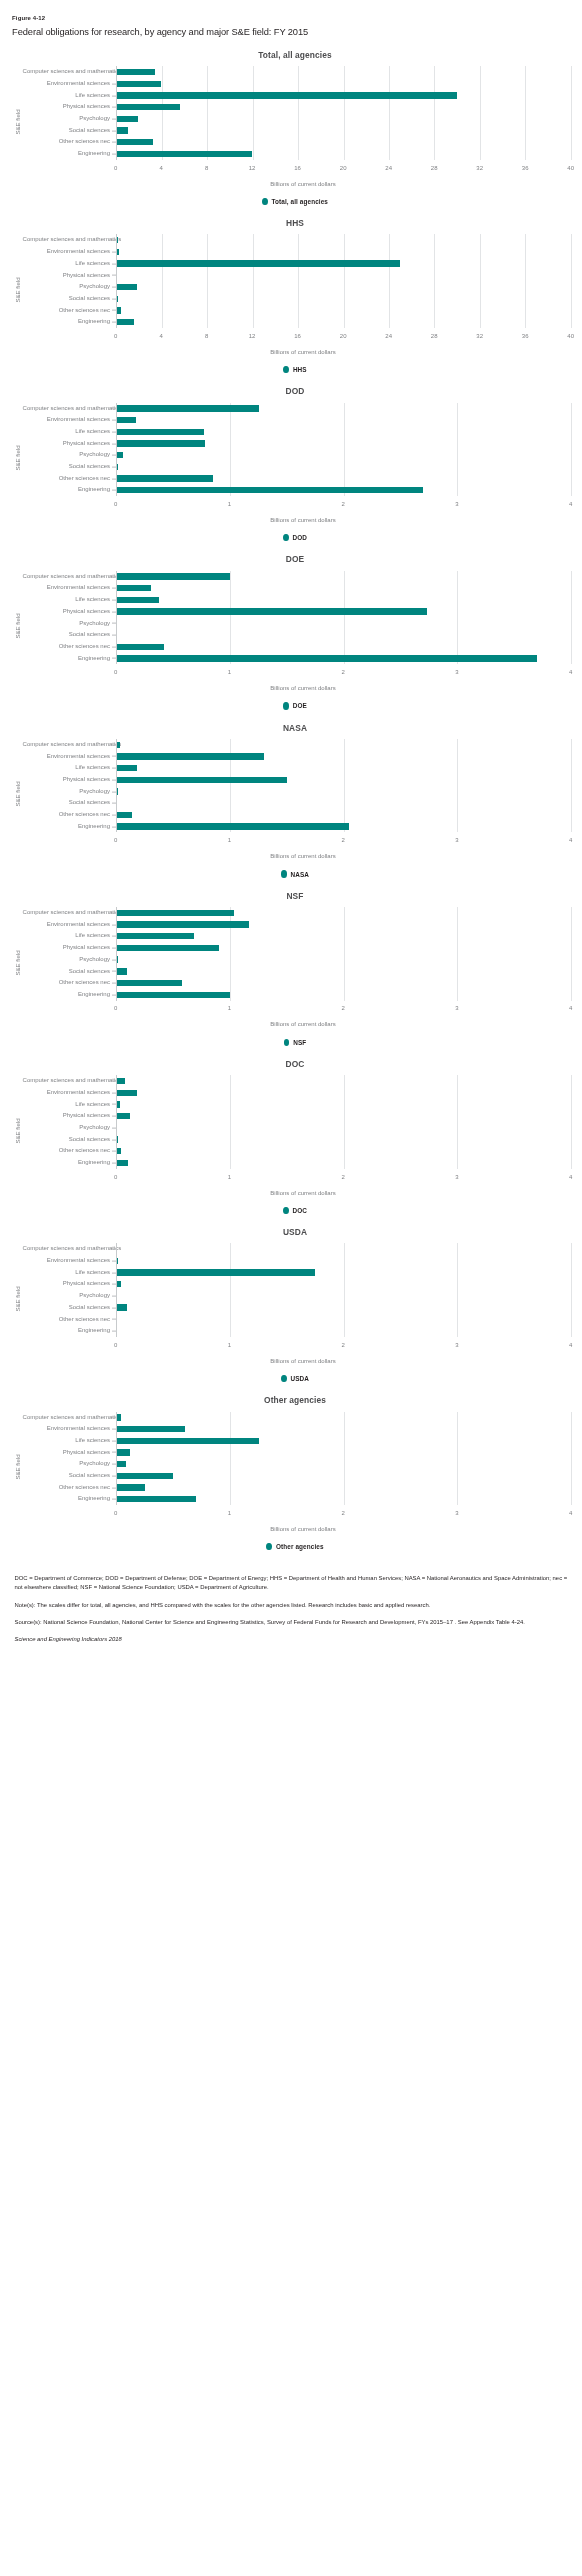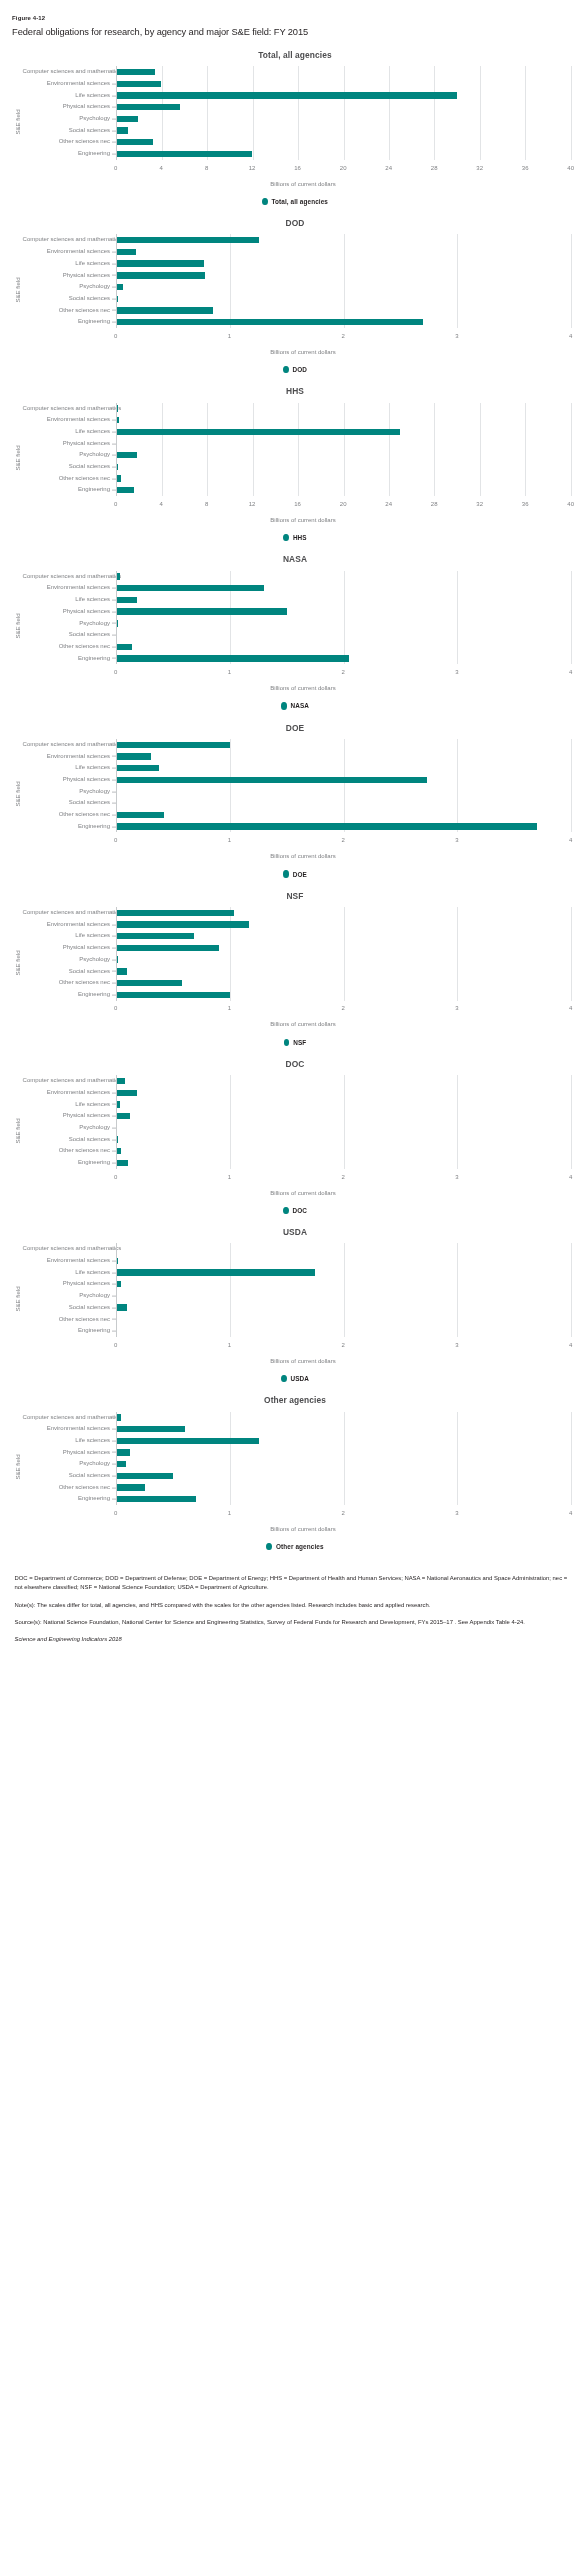--- a/index.html
+++ b/index.html
@@ -265,106 +265,20 @@
             </div>
           </div>
         </div>
         <div class="xlabel">Billions of current dollars</div>
         <div class="legend">
           <span class="legend-dot" style="background: rgb(0, 133, 127);"></span>
           <span class="legend-label">Total, all agencies</span>
         </div>
       </div>
       <div class="panel">
-        <div class="panel-title">DOD</div>
-        <div class="plot-wrap">
-          <div class="ylabel">
-            <span>S&amp;E field</span>
-          </div>
-          <div class="cat-col">
-            <div class="cat-cell">
-              <div class="cat-label">Computer sciences and mathematics</div>
-              <span class="tickdash"></span>
-            </div>
-            <div class="cat-cell">
-              <div class="cat-label">Environmental sciences</div>
-              <span class="tickdash"></span>
-            </div>
-            <div class="cat-cell">
-              <div class="cat-label">Life sciences</div>
-              <span class="tickdash"></span>
-            </div>
-            <div class="cat-cell">
-              <div class="cat-label">Physical sciences</div>
-              <span class="tickdash"></span>
-            </div>
-            <div class="cat-cell">
-              <div class="cat-label">Psychology</div>
-              <span class="tickdash"></span>
-            </div>
-            <div class="cat-cell">
-              <div class="cat-label">Social sciences</div>
-              <span class="tickdash"></span>
-            </div>
-            <div class="cat-cell">
-              <div class="cat-label">Other sciences nec</div>
-              <span class="tickdash"></span>
-            </div>
-            <div class="cat-cell">
-              <div class="cat-label">Engineering</div>
-              <span class="tickdash"></span>
-            </div>
-          </div>
-          <div class="plot">
-            <div class="plotarea">
-              <div class="gridline" style="left: 25%;"></div>
-              <div class="gridline" style="left: 50%;"></div>
-              <div class="gridline" style="left: 75%;"></div>
-              <div class="gridline" style="left: 100%;"></div>
-              <div class="bar-row">
-                <div class="bar" title="Computer sciences and mathematics: 1.25" style="width: 31.25%; background: rgb(0, 133, 127);"></div>
-              </div>
-              <div class="bar-row">
-                <div class="bar" title="Environmental sciences: 0.17" style="width: 4.25%; background: rgb(0, 133, 127);"></div>
-              </div>
-              <div class="bar-row">
-                <div class="bar" title="Life sciences: 0.77" style="width: 19.25%; background: rgb(0, 133, 127);"></div>
-              </div>
-              <div class="bar-row">
-                <div class="bar" title="Physical sciences: 0.78" style="width: 19.5%; background: rgb(0, 133, 127);"></div>
-              </div>
-              <div class="bar-row">
-                <div class="bar" title="Psychology: 0.06" style="width: 1.5%; background: rgb(0, 133, 127);"></div>
-              </div>
-              <div class="bar-row">
-                <div class="bar" title="Social sciences: 0.01" style="width: 0.25%; background: rgb(0, 133, 127);"></div>
-              </div>
-              <div class="bar-row">
-                <div class="bar" title="Other sciences nec: 0.85" style="width: 21.25%; background: rgb(0, 133, 127);"></div>
-              </div>
-              <div class="bar-row">
-                <div class="bar" title="Engineering: 2.7" style="width: 67.5%; background: rgb(0, 133, 127);"></div>
-              </div>
-            </div>
-            <div class="axis">
-              <div class="tick" style="left: 0%;">0</div>
-              <div class="tick" style="left: 25%;">1</div>
-              <div class="tick" style="left: 50%;">2</div>
-              <div class="tick" style="left: 75%;">3</div>
-              <div class="tick" style="left: 100%;">4</div>
-            </div>
-          </div>
-        </div>
-        <div class="xlabel">Billions of current dollars</div>
-        <div class="legend">
-          <span class="legend-dot" style="background: rgb(0, 133, 127);"></span>
-          <span class="legend-label">DOD</span>
-        </div>
-      </div>
-      <div class="panel">
         <div class="panel-title">HHS</div>
         <div class="plot-wrap">
           <div class="ylabel">
             <span>S&amp;E field</span>
           </div>
           <div class="cat-col">
             <div class="cat-cell">
               <div class="cat-label">Computer sciences and mathematics</div>
               <span class="tickdash"></span>
             </div>
@@ -449,21 +363,21 @@
             </div>
           </div>
         </div>
         <div class="xlabel">Billions of current dollars</div>
         <div class="legend">
           <span class="legend-dot" style="background: rgb(0, 133, 127);"></span>
           <span class="legend-label">HHS</span>
         </div>
       </div>
       <div class="panel">
-        <div class="panel-title">NASA</div>
+        <div class="panel-title">DOD</div>
         <div class="plot-wrap">
           <div class="ylabel">
             <span>S&amp;E field</span>
           </div>
           <div class="cat-col">
             <div class="cat-cell">
               <div class="cat-label">Computer sciences and mathematics</div>
               <span class="tickdash"></span>
             </div>
             <div class="cat-cell">
@@ -495,57 +409,57 @@
               <span class="tickdash"></span>
             </div>
           </div>
           <div class="plot">
             <div class="plotarea">
               <div class="gridline" style="left: 25%;"></div>
               <div class="gridline" style="left: 50%;"></div>
               <div class="gridline" style="left: 75%;"></div>
               <div class="gridline" style="left: 100%;"></div>
               <div class="bar-row">
-                <div class="bar" title="Computer sciences and mathematics: 0.03" style="width: 0.75%; background: rgb(0, 133, 127);"></div>
-              </div>
-              <div class="bar-row">
-                <div class="bar" title="Environmental sciences: 1.3" style="width: 32.5%; background: rgb(0, 133, 127);"></div>
-              </div>
-              <div class="bar-row">
-                <div class="bar" title="Life sciences: 0.18" style="width: 4.5%; background: rgb(0, 133, 127);"></div>
-              </div>
-              <div class="bar-row">
-                <div class="bar" title="Physical sciences: 1.5" style="width: 37.5%; background: rgb(0, 133, 127);"></div>
-              </div>
-              <div class="bar-row">
-                <div class="bar" title="Psychology: 0.01" style="width: 0.25%; background: rgb(0, 133, 127);"></div>
-              </div>
-              <div class="bar-row">
-                <div class="bar" title="Social sciences: 0" style="width: 0%; background: rgb(0, 133, 127);"></div>
-              </div>
-              <div class="bar-row">
-                <div class="bar" title="Other sciences nec: 0.14" style="width: 3.5%; background: rgb(0, 133, 127);"></div>
-              </div>
-              <div class="bar-row">
-                <div class="bar" title="Engineering: 2.05" style="width: 51.25%; background: rgb(0, 133, 127);"></div>
+                <div class="bar" title="Computer sciences and mathematics: 1.25" style="width: 31.25%; background: rgb(0, 133, 127);"></div>
+              </div>
+              <div class="bar-row">
+                <div class="bar" title="Environmental sciences: 0.17" style="width: 4.25%; background: rgb(0, 133, 127);"></div>
+              </div>
+              <div class="bar-row">
+                <div class="bar" title="Life sciences: 0.77" style="width: 19.25%; background: rgb(0, 133, 127);"></div>
+              </div>
+              <div class="bar-row">
+                <div class="bar" title="Physical sciences: 0.78" style="width: 19.5%; background: rgb(0, 133, 127);"></div>
+              </div>
+              <div class="bar-row">
+                <div class="bar" title="Psychology: 0.06" style="width: 1.5%; background: rgb(0, 133, 127);"></div>
+              </div>
+              <div class="bar-row">
+                <div class="bar" title="Social sciences: 0.01" style="width: 0.25%; background: rgb(0, 133, 127);"></div>
+              </div>
+              <div class="bar-row">
+                <div class="bar" title="Other sciences nec: 0.85" style="width: 21.25%; background: rgb(0, 133, 127);"></div>
+              </div>
+              <div class="bar-row">
+                <div class="bar" title="Engineering: 2.7" style="width: 67.5%; background: rgb(0, 133, 127);"></div>
               </div>
             </div>
             <div class="axis">
               <div class="tick" style="left: 0%;">0</div>
               <div class="tick" style="left: 25%;">1</div>
               <div class="tick" style="left: 50%;">2</div>
               <div class="tick" style="left: 75%;">3</div>
               <div class="tick" style="left: 100%;">4</div>
             </div>
           </div>
         </div>
         <div class="xlabel">Billions of current dollars</div>
         <div class="legend">
           <span class="legend-dot" style="background: rgb(0, 133, 127);"></span>
-          <span class="legend-label">NASA</span>
+          <span class="legend-label">DOD</span>
         </div>
       </div>
       <div class="panel">
         <div class="panel-title">DOE</div>
         <div class="plot-wrap">
           <div class="ylabel">
             <span>S&amp;E field</span>
           </div>
           <div class="cat-col">
             <div class="cat-cell">
@@ -618,20 +532,106 @@
               <div class="tick" style="left: 50%;">2</div>
               <div class="tick" style="left: 75%;">3</div>
               <div class="tick" style="left: 100%;">4</div>
             </div>
           </div>
         </div>
         <div class="xlabel">Billions of current dollars</div>
         <div class="legend">
           <span class="legend-dot" style="background: rgb(0, 133, 127);"></span>
           <span class="legend-label">DOE</span>
+        </div>
+      </div>
+      <div class="panel">
+        <div class="panel-title">NASA</div>
+        <div class="plot-wrap">
+          <div class="ylabel">
+            <span>S&amp;E field</span>
+          </div>
+          <div class="cat-col">
+            <div class="cat-cell">
+              <div class="cat-label">Computer sciences and mathematics</div>
+              <span class="tickdash"></span>
+            </div>
+            <div class="cat-cell">
+              <div class="cat-label">Environmental sciences</div>
+              <span class="tickdash"></span>
+            </div>
+            <div class="cat-cell">
+              <div class="cat-label">Life sciences</div>
+              <span class="tickdash"></span>
+            </div>
+            <div class="cat-cell">
+              <div class="cat-label">Physical sciences</div>
+              <span class="tickdash"></span>
+            </div>
+            <div class="cat-cell">
+              <div class="cat-label">Psychology</div>
+              <span class="tickdash"></span>
+            </div>
+            <div class="cat-cell">
+              <div class="cat-label">Social sciences</div>
+              <span class="tickdash"></span>
+            </div>
+            <div class="cat-cell">
+              <div class="cat-label">Other sciences nec</div>
+              <span class="tickdash"></span>
+            </div>
+            <div class="cat-cell">
+              <div class="cat-label">Engineering</div>
+              <span class="tickdash"></span>
+            </div>
+          </div>
+          <div class="plot">
+            <div class="plotarea">
+              <div class="gridline" style="left: 25%;"></div>
+              <div class="gridline" style="left: 50%;"></div>
+              <div class="gridline" style="left: 75%;"></div>
+              <div class="gridline" style="left: 100%;"></div>
+              <div class="bar-row">
+                <div class="bar" title="Computer sciences and mathematics: 0.03" style="width: 0.75%; background: rgb(0, 133, 127);"></div>
+              </div>
+              <div class="bar-row">
+                <div class="bar" title="Environmental sciences: 1.3" style="width: 32.5%; background: rgb(0, 133, 127);"></div>
+              </div>
+              <div class="bar-row">
+                <div class="bar" title="Life sciences: 0.18" style="width: 4.5%; background: rgb(0, 133, 127);"></div>
+              </div>
+              <div class="bar-row">
+                <div class="bar" title="Physical sciences: 1.5" style="width: 37.5%; background: rgb(0, 133, 127);"></div>
+              </div>
+              <div class="bar-row">
+                <div class="bar" title="Psychology: 0.01" style="width: 0.25%; background: rgb(0, 133, 127);"></div>
+              </div>
+              <div class="bar-row">
+                <div class="bar" title="Social sciences: 0" style="width: 0%; background: rgb(0, 133, 127);"></div>
+              </div>
+              <div class="bar-row">
+                <div class="bar" title="Other sciences nec: 0.14" style="width: 3.5%; background: rgb(0, 133, 127);"></div>
+              </div>
+              <div class="bar-row">
+                <div class="bar" title="Engineering: 2.05" style="width: 51.25%; background: rgb(0, 133, 127);"></div>
+              </div>
+            </div>
+            <div class="axis">
+              <div class="tick" style="left: 0%;">0</div>
+              <div class="tick" style="left: 25%;">1</div>
+              <div class="tick" style="left: 50%;">2</div>
+              <div class="tick" style="left: 75%;">3</div>
+              <div class="tick" style="left: 100%;">4</div>
+            </div>
+          </div>
+        </div>
+        <div class="xlabel">Billions of current dollars</div>
+        <div class="legend">
+          <span class="legend-dot" style="background: rgb(0, 133, 127);"></span>
+          <span class="legend-label">NASA</span>
         </div>
       </div>
       <div class="panel">
         <div class="panel-title">NSF</div>
         <div class="plot-wrap">
           <div class="ylabel">
             <span>S&amp;E field</span>
           </div>
           <div class="cat-col">
             <div class="cat-cell">

